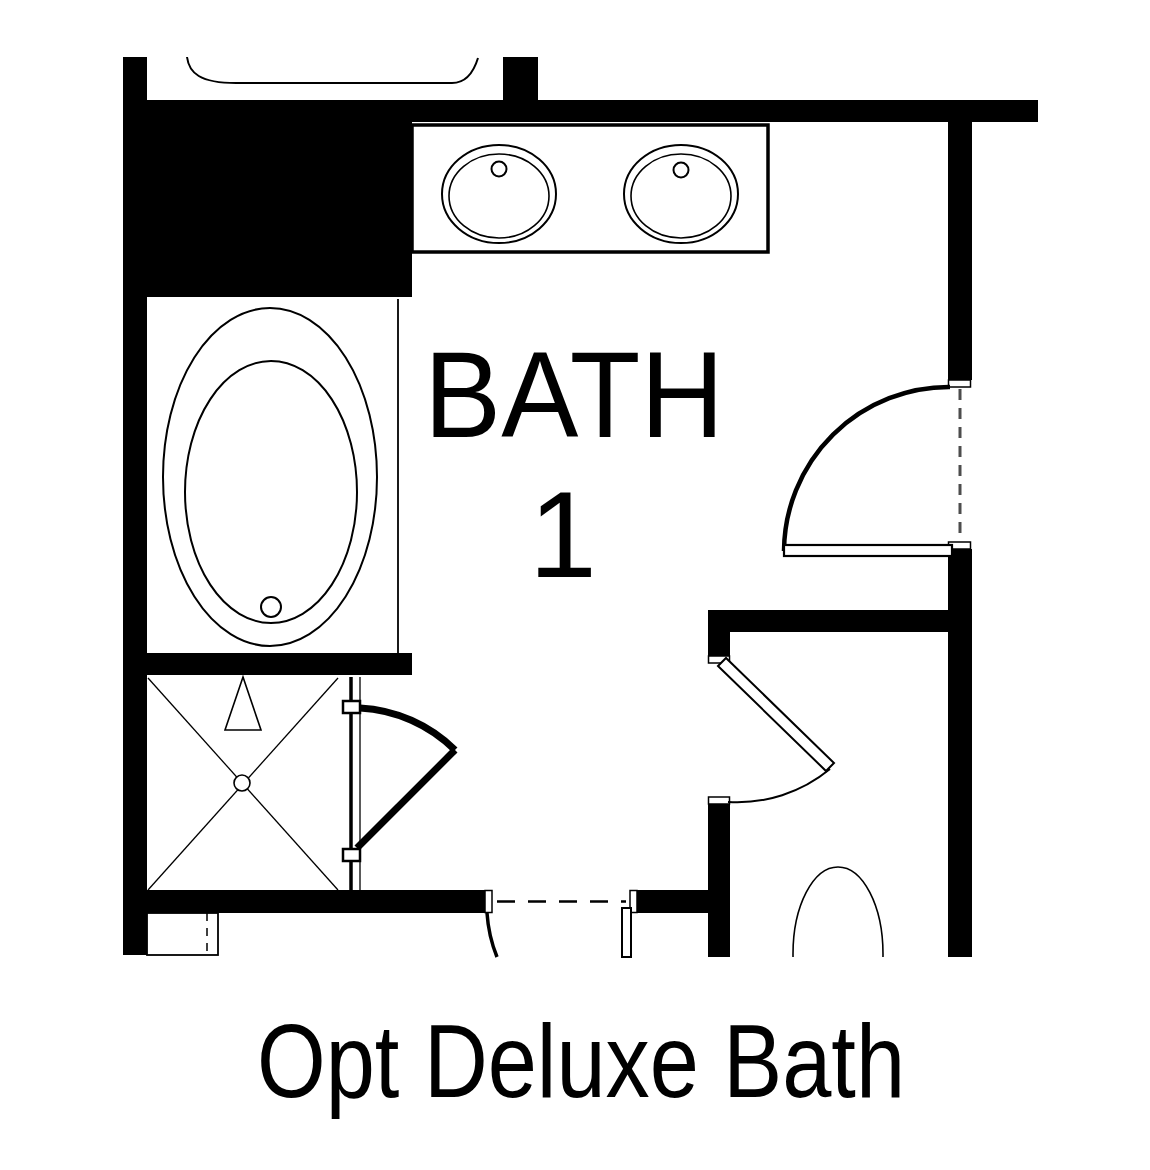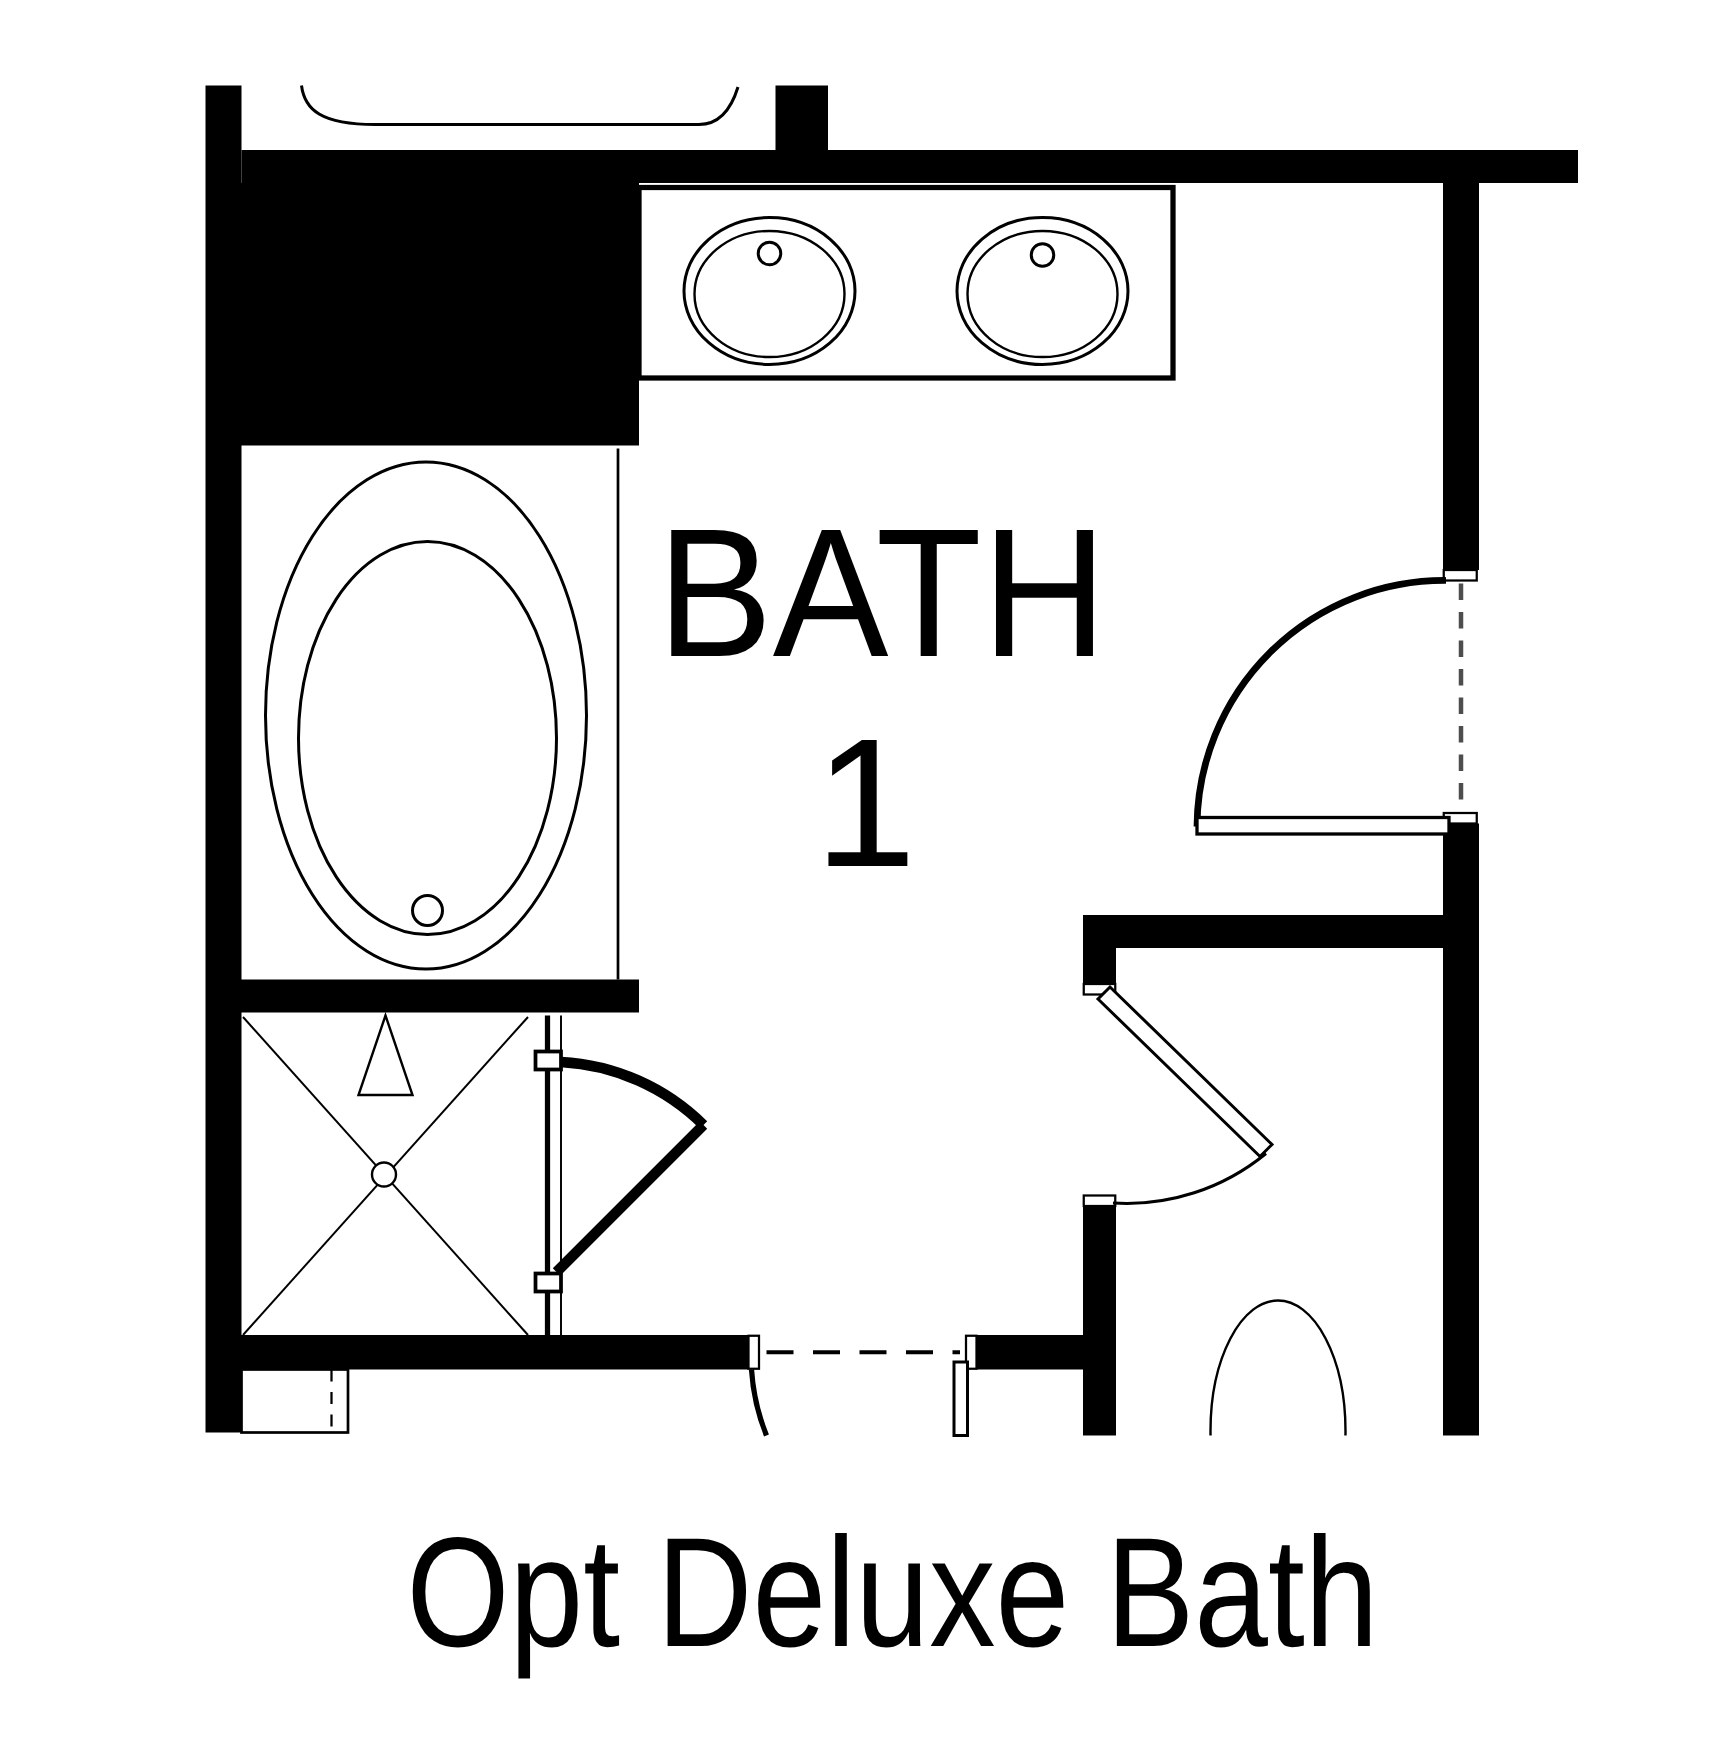--- a/index.html
+++ b/index.html
@@ -4,21 +4,20 @@
 <style>
   :root{
     --ink:#000000;
     --paper:#ffffff;
     --opening-dash:#4d4d4d;
   }
   html,body{margin:0;padding:0;background:var(--paper);}
   .stage{
     width:1048px;height:1170px;position:relative;background:var(--paper);
     font-family:"Liberation Sans", sans-serif;
-    padding-left:14px;
   }
   svg{display:block;}
   .wall{fill:var(--ink);stroke:none;}
   .jamb{fill:var(--paper);stroke:var(--ink);stroke-width:1.5;}
   .ln{fill:none;stroke:var(--ink);}
   .fixture{fill:var(--paper);stroke:var(--ink);}
   .dash-gray{stroke:var(--opening-dash);}
   text{
     fill:var(--ink);
     font-family:"Liberation Sans", sans-serif;

